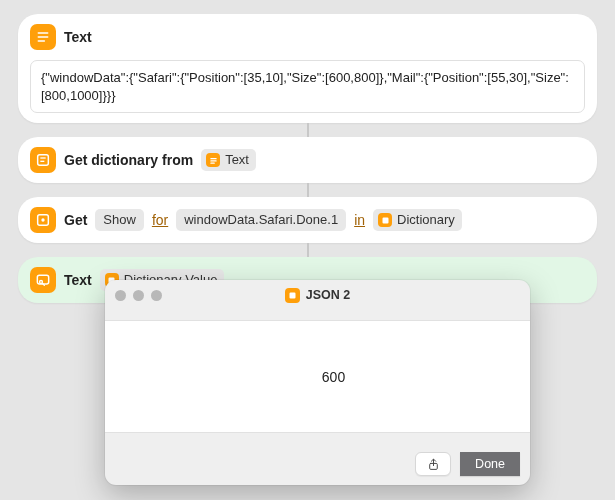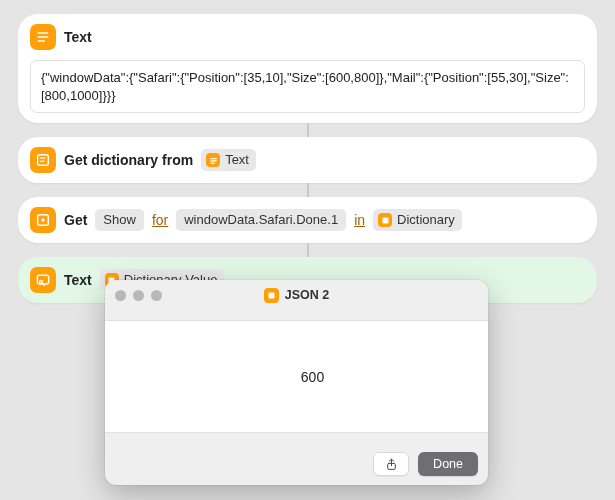--- a/index.html
+++ b/index.html
@@ -94,21 +94,21 @@
   .card-green {
     background: #e2f7e6;
   }
   .card-green .action-icon { background: #ff9f0a; }
 
   
   .result-window {
     position: absolute;
     left: 105px;
     top: 280px;
-    width: 383px;
+    width: 425px;
     height: 205px;
     background: #efefef;
     border-radius: 11px;
     box-shadow: 0 10px 30px rgba(0,0,0,0.25), 0 0 0 1px rgba(0,0,0,0.05);
     display: flex;
     flex-direction: column;
     gap: 10px;
   }
   .titlebar {
     height: 30px;
@@ -176,21 +176,21 @@
     display: flex;
     align-items: center;
     justify-content: center;
     box-shadow: 0 1px 1px rgba(0,0,0,0.05);
     cursor: pointer;
   }
   .share-btn svg { width: 13px; height: 13px; }
   .done-btn {
     height: 24px;
     padding: 0 15px;
-    border-radius: 6px;
+    border-radius: 0;
     background: #6f6f72;
     color: #fff;
     font-size: 12.5px;
     font-weight: 500;
     border: none;
     display: flex;
     align-items: center;
     justify-content: center;
     box-shadow: 0 1px 1px rgba(0,0,0,0.1);
     cursor: pointer;

